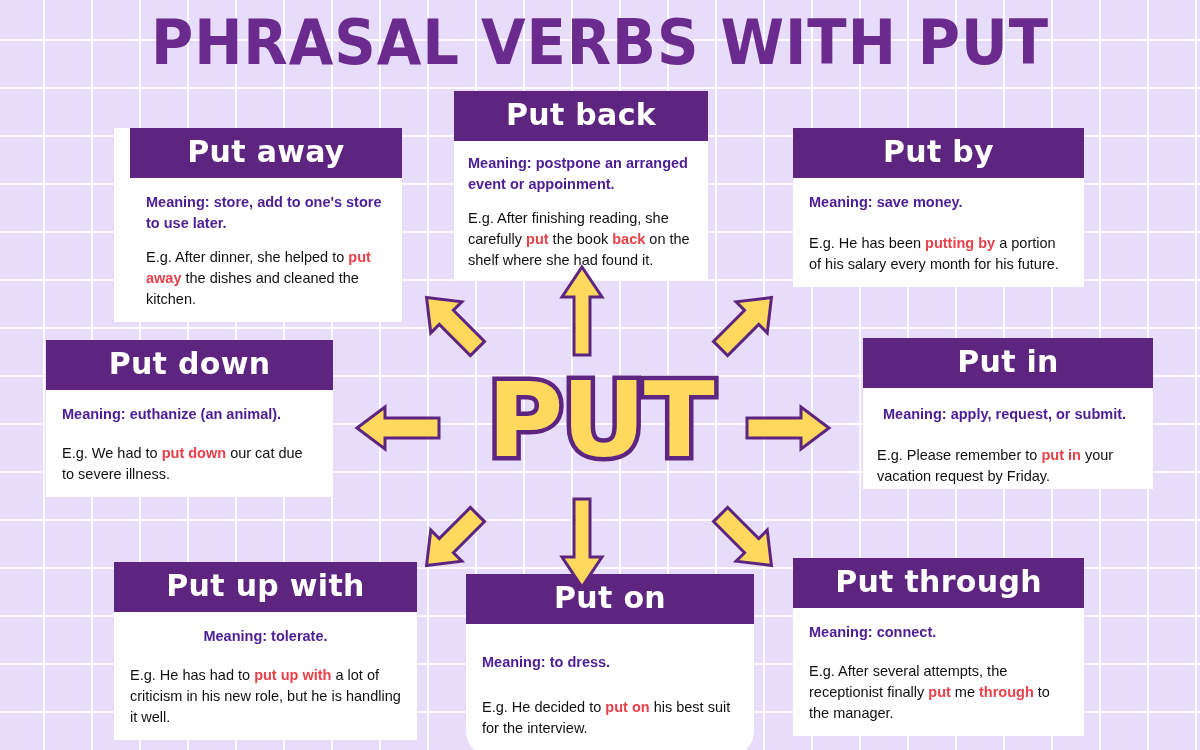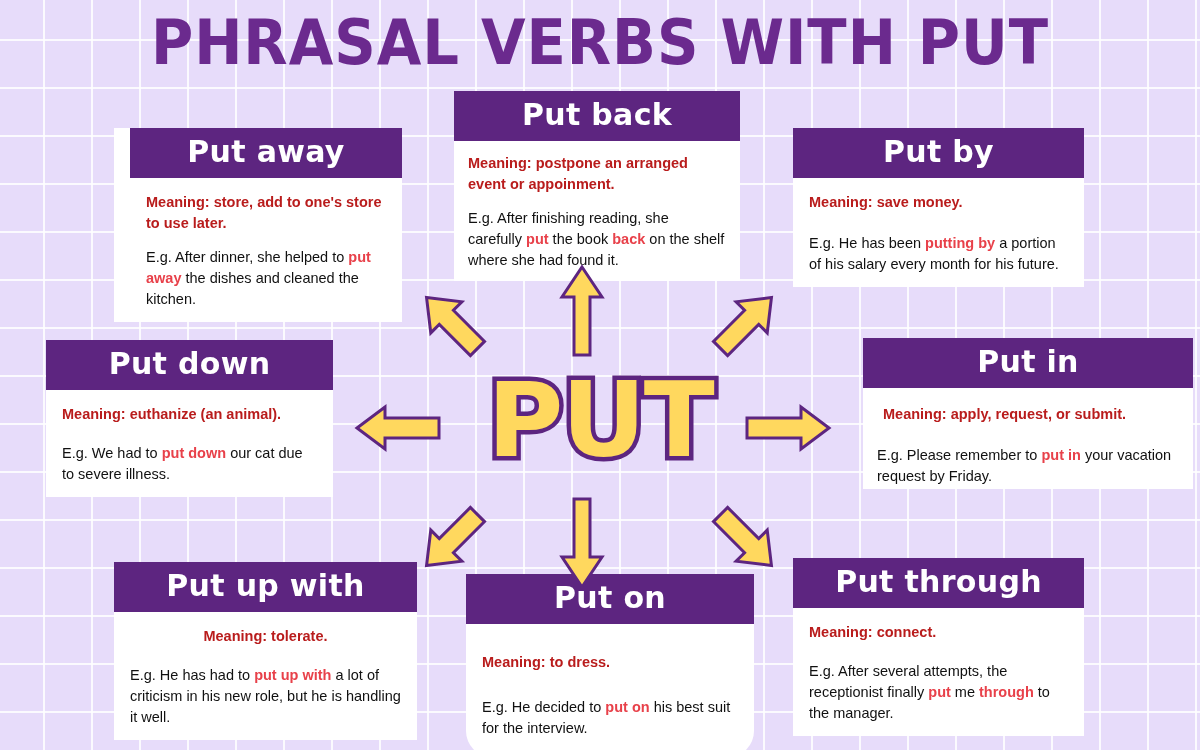--- a/index.html
+++ b/index.html
@@ -53,37 +53,37 @@
     padding:9px 6px 11px 6px;
     letter-spacing:0.3px;
   }
   .card-body{
     padding:14px 16px 12px 16px;
   }
   .meaning{
     font-size:14.5px;
     line-height:1.42;
     font-weight:bold;
-    color:#b91c1c;
+    color:#4c1d95;
     margin:0 0 14px 0;
   }
   .example{
     font-size:14.5px;
     line-height:1.45;
     color:#111111;
     margin:0;
   }
   .hl{ color:#e8414a; font-weight:bold; }
 
   
   #card-put-away   { left:114px; top:128px; width:288px;padding-left:16px; }
-  #card-put-back   { left:454px; top:91px;  width:286px; }
+  #card-put-back   { left:454px; top:91px;  width:254px; }
   #card-put-by     { left:793px; top:128px; width:291px; }
   #card-put-down   { left:46px;  top:340px; width:287px; }
-  #card-put-in     { left:863px; top:338px; width:330px; }
+  #card-put-in     { left:863px; top:338px; width:290px; }
   #card-put-up-with{ left:114px; top:562px; width:303px; }
   #card-put-on     { left:466px; top:574px; width:288px;border-radius:26px; }
   #card-put-through{ left:793px; top:558px; width:291px; }
 
   #card-put-back  .card-head{font-size:30px;}
   #card-put-back  .card-body{padding:12px 14px 10px 14px;}
   #card-put-by    .meaning{margin-bottom:20px;}
   #card-put-down  .meaning{margin-bottom:18px;}
   #card-put-in    .card-body{padding:16px 14px 2px 14px;}
   #card-put-in    .meaning{margin-bottom:20px;text-align:left;padding-left:6px;}

